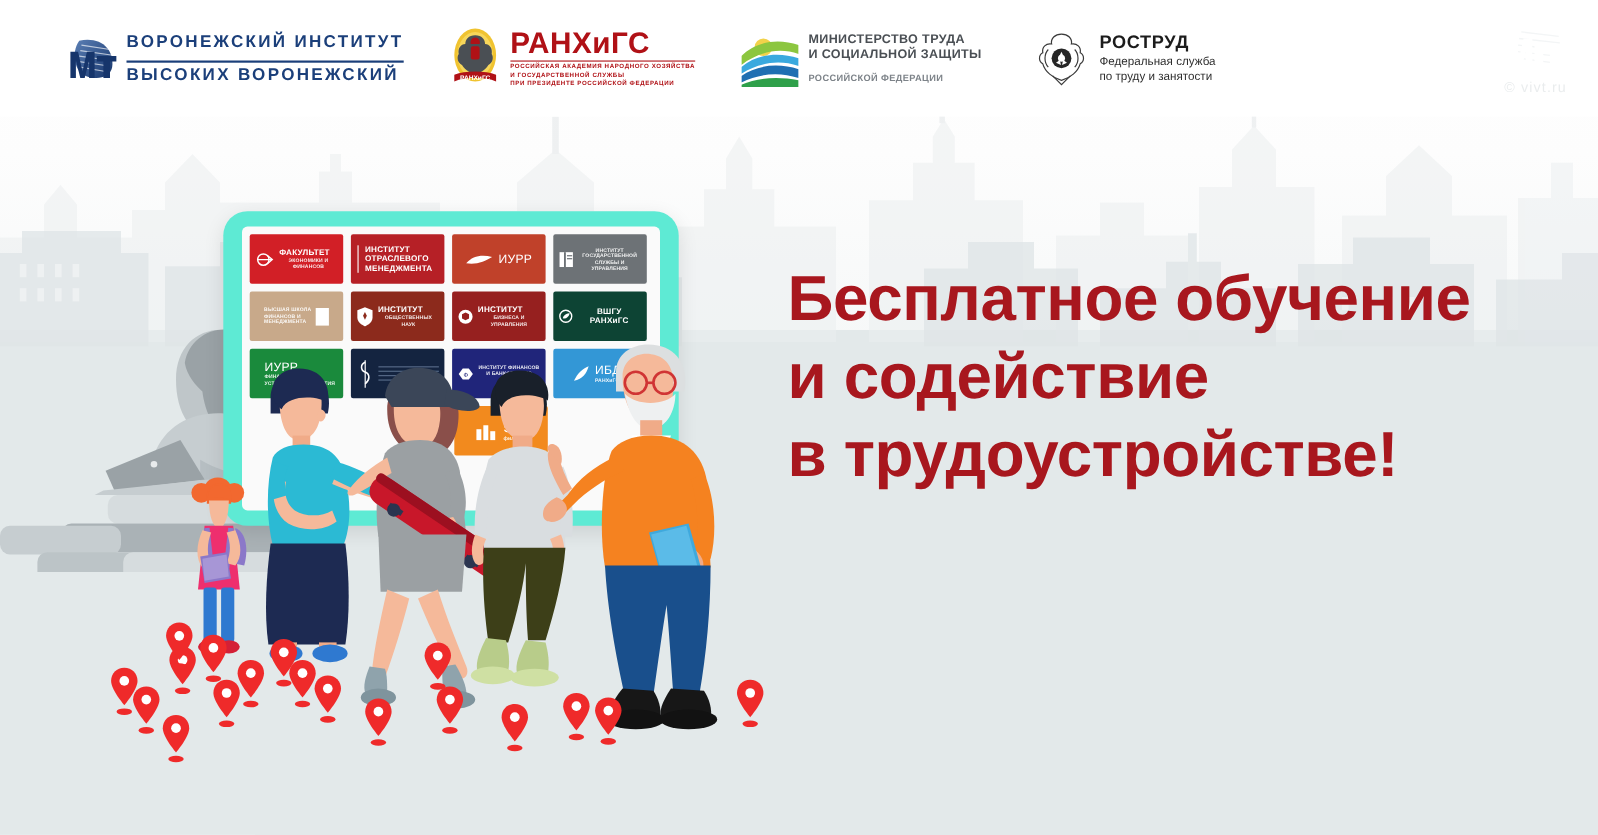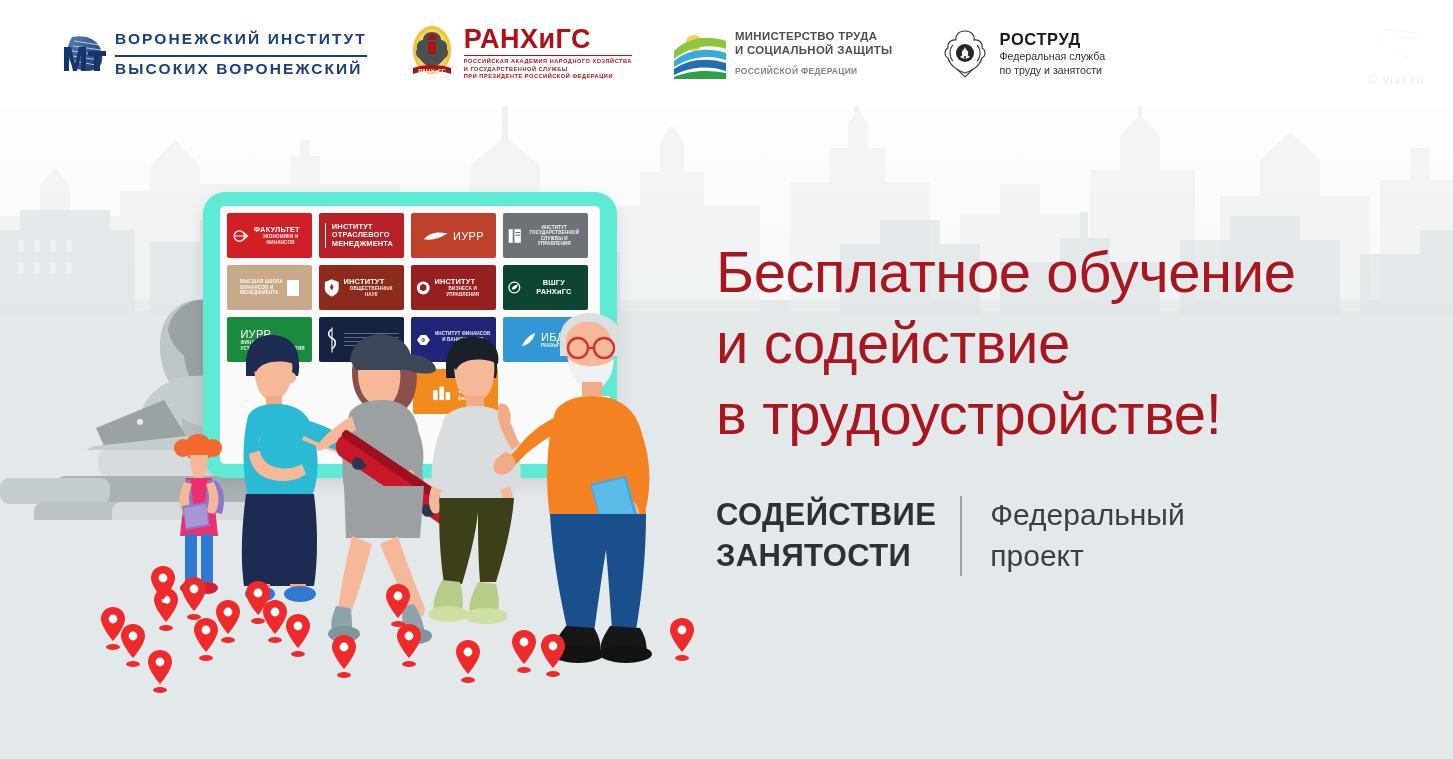--- a/index.html
+++ b/index.html
@@ -47,21 +47,21 @@
   .rostrud-s{font-size:10.6px;color:#2e2e2e;line-height:14px;white-space:nowrap;}
 
   
   .watermark{position:absolute;right:14px;top:14px;width:86px;height:78px;z-index:60;
     display:flex;flex-direction:column;align-items:center;justify-content:center;opacity:.30;}
   .wm-txt{font-size:13px;color:#b9c2c6;letter-spacing:1px;margin-top:1px;}
 
   
   .headline{position:absolute;left:716px;top:236px;width:690px;z-index:35;}
   .headline .ln{
-    font-size:58px;font-weight:400;color:#a8171e;letter-spacing:-.4px;line-height:71px;
+    font-size:58px;font-weight:700;color:#a8171e;letter-spacing:-.4px;line-height:71px;
     white-space:nowrap;font-family:"Liberation Sans",sans-serif;
   }
   .project{position:absolute;left:716px;top:494px;display:flex;align-items:flex-start;z-index:35;}
   .proj-left{display:flex;flex-direction:column;}
   .proj-left div{font-size:31px;font-weight:700;color:#2e3133;letter-spacing:.4px;line-height:41px;white-space:nowrap;}
   .proj-div{width:2px;height:80px;background:#9aa2a6;margin:2px 28px 0 24px;}
   .proj-right{display:flex;flex-direction:column;}
   .proj-right div{font-size:30px;color:#3a3f42;line-height:41px;white-space:nowrap;}
 
   
@@ -638,25 +638,14 @@
     </svg>
     <div class="wm-txt">© vivt.ru</div>
   </div>
 
   <div class="headline">
     <div class="ln">Бесплатное обучение</div>
     <div class="ln">и содействие</div>
     <div class="ln">в трудоустройстве!</div>
   </div>
 
-  <div class="project">
-    <div class="proj-left">
-      <div>СОДЕЙСТВИЕ</div>
-      <div>ЗАНЯТОСТИ</div>
-    </div>
-    <div class="proj-div"></div>
-    <div class="proj-right">
-      <div>Федеральный</div>
-      <div>проект</div>
-    </div>
-  </div>
 
 </div>
 
 </body></html>

